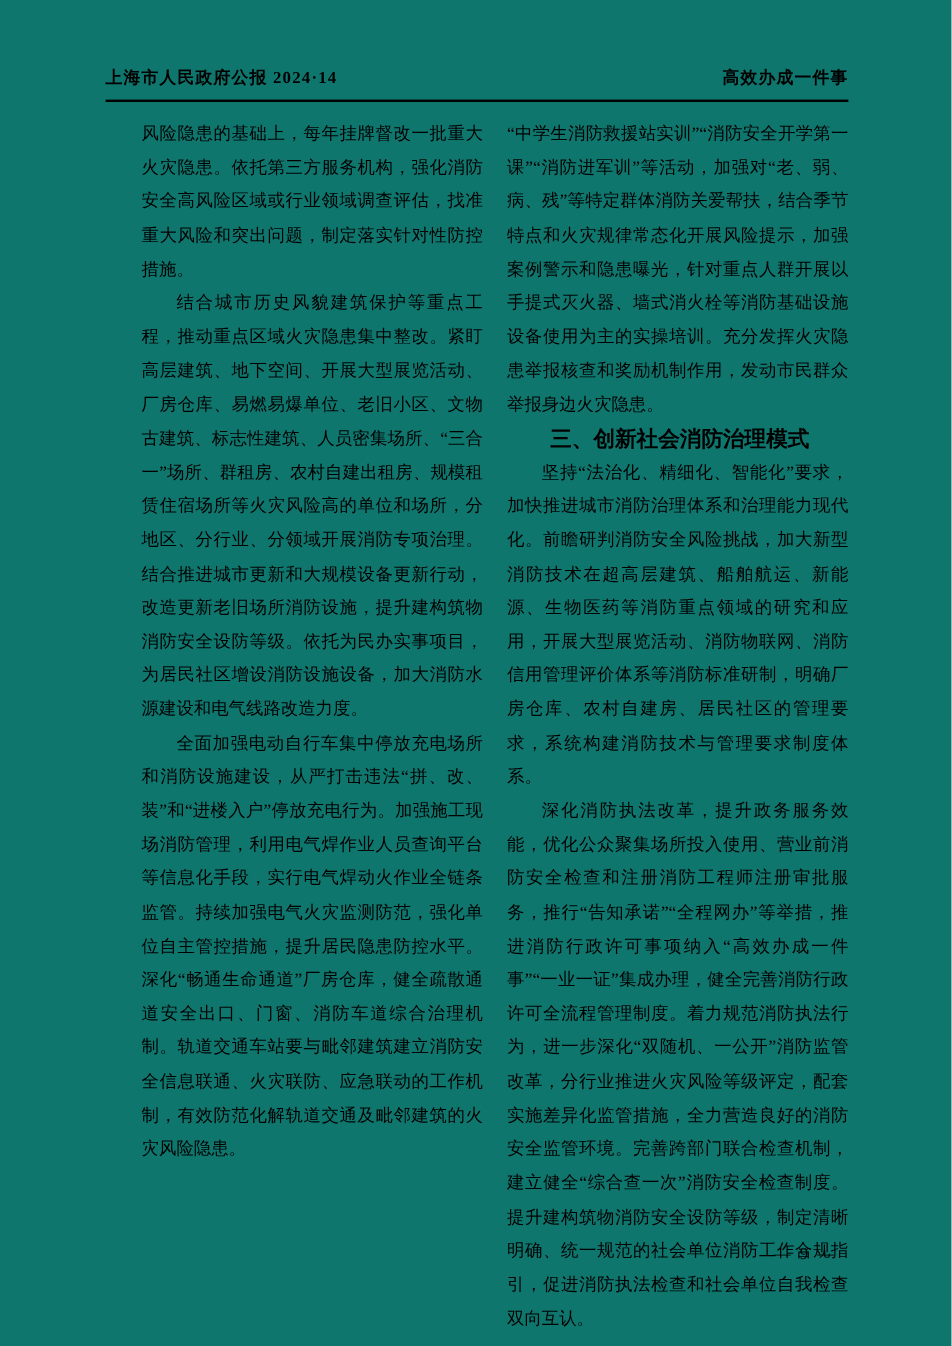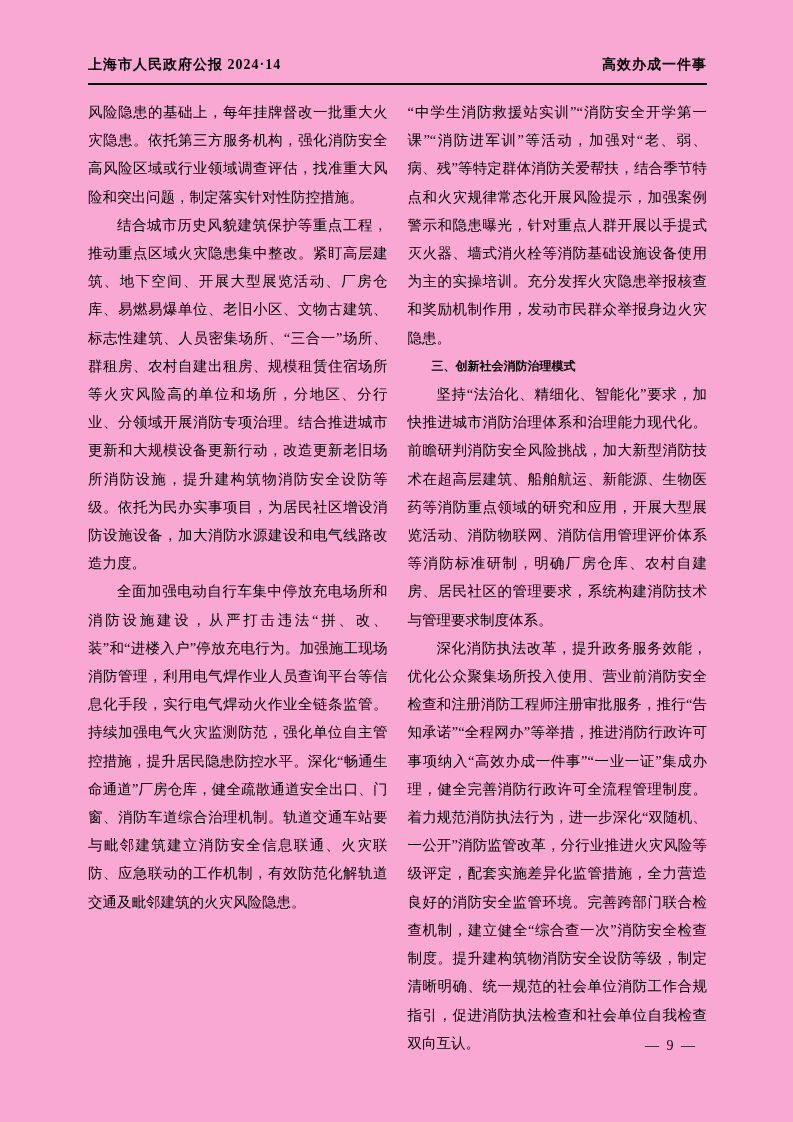--- a/index.html
+++ b/index.html
@@ -4,60 +4,61 @@
 <style>
   html, body {
     margin: 0;
     padding: 0;
     background: #ffffff;
   }
   .page {
     position: relative;
     width: 793px;
     height: 1122px;
-    background: #f9a8d4;
+    background: #0f766e;
     box-sizing: border-box;
     padding: 56px 86px 0 88px;
     font-family: "Liberation Serif", "DejaVu Serif", serif;
     color: #000000;
     overflow: hidden;
   }
   .page-header {
     display: flex;
     justify-content: space-between;
     align-items: flex-end;
     font-size: 14px;
     font-weight: bold;
     letter-spacing: 1px;
     padding-bottom: 9px;
     border-bottom: 2px solid #000000;
   }
   .content-columns {
     display: flex;
     gap: 20px;
     margin-top: 13px;
+    margin-left: 30px;
   }
   .column {
     flex: 1 1 0;
     font-size: 14.5px;
     line-height: 28.2px;
     text-align: justify;
     text-justify: inter-ideograph;
   }
   .column p {
     margin: 0;
     text-indent: 2em;
   }
   .column p.no-indent {
     text-indent: 0;
   }
   .column p.section-heading {
     font-weight: bold;
     font-family: Liberation Sans, sans-serif;
-    font-size: 12px;
+    font-size: 18px;
   }
   .page-number {
     position: absolute;
     top: 1038px;
     right: 96px;
     font-size: 14px;
     letter-spacing: 2px;
   }
 </style>
 </head>

